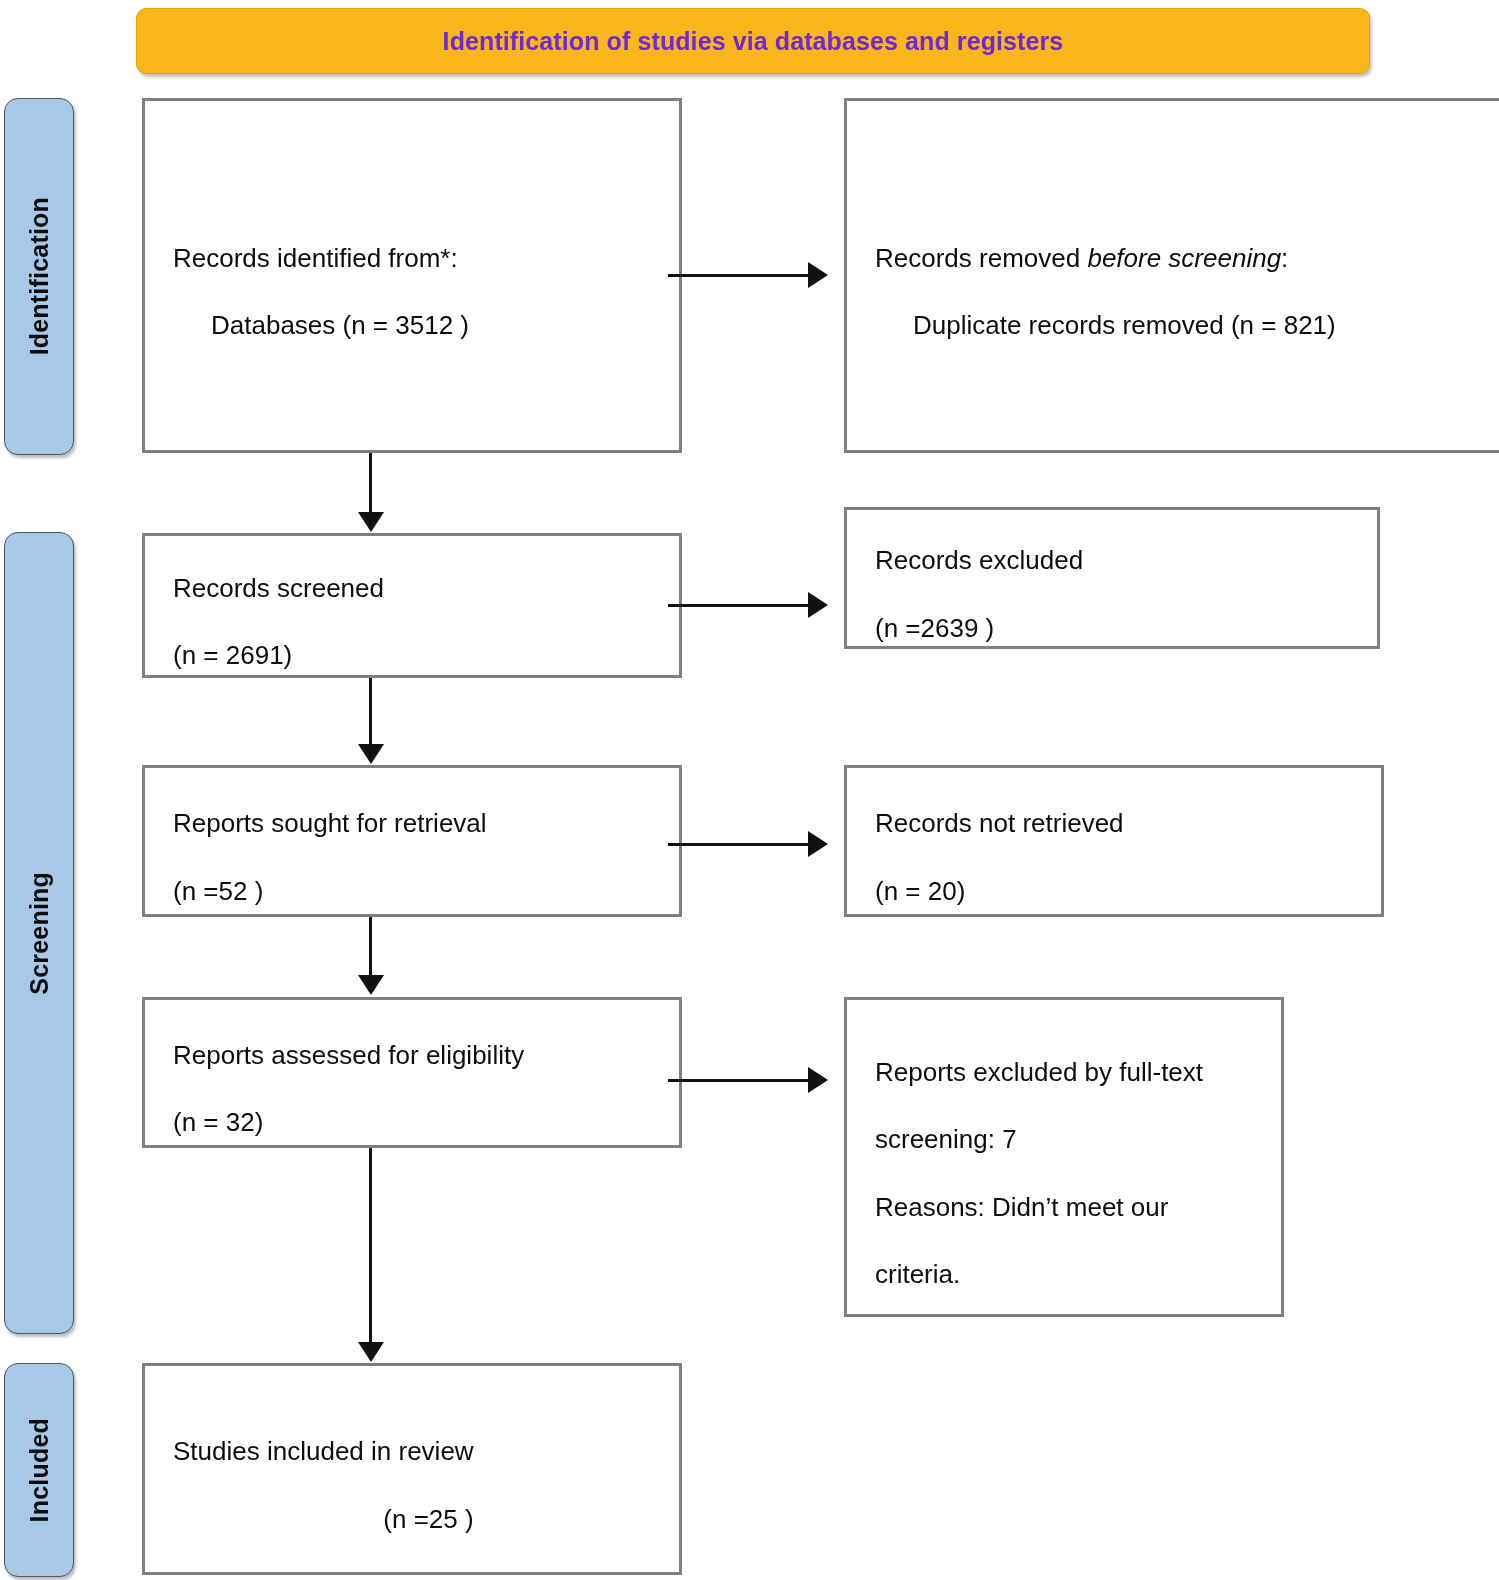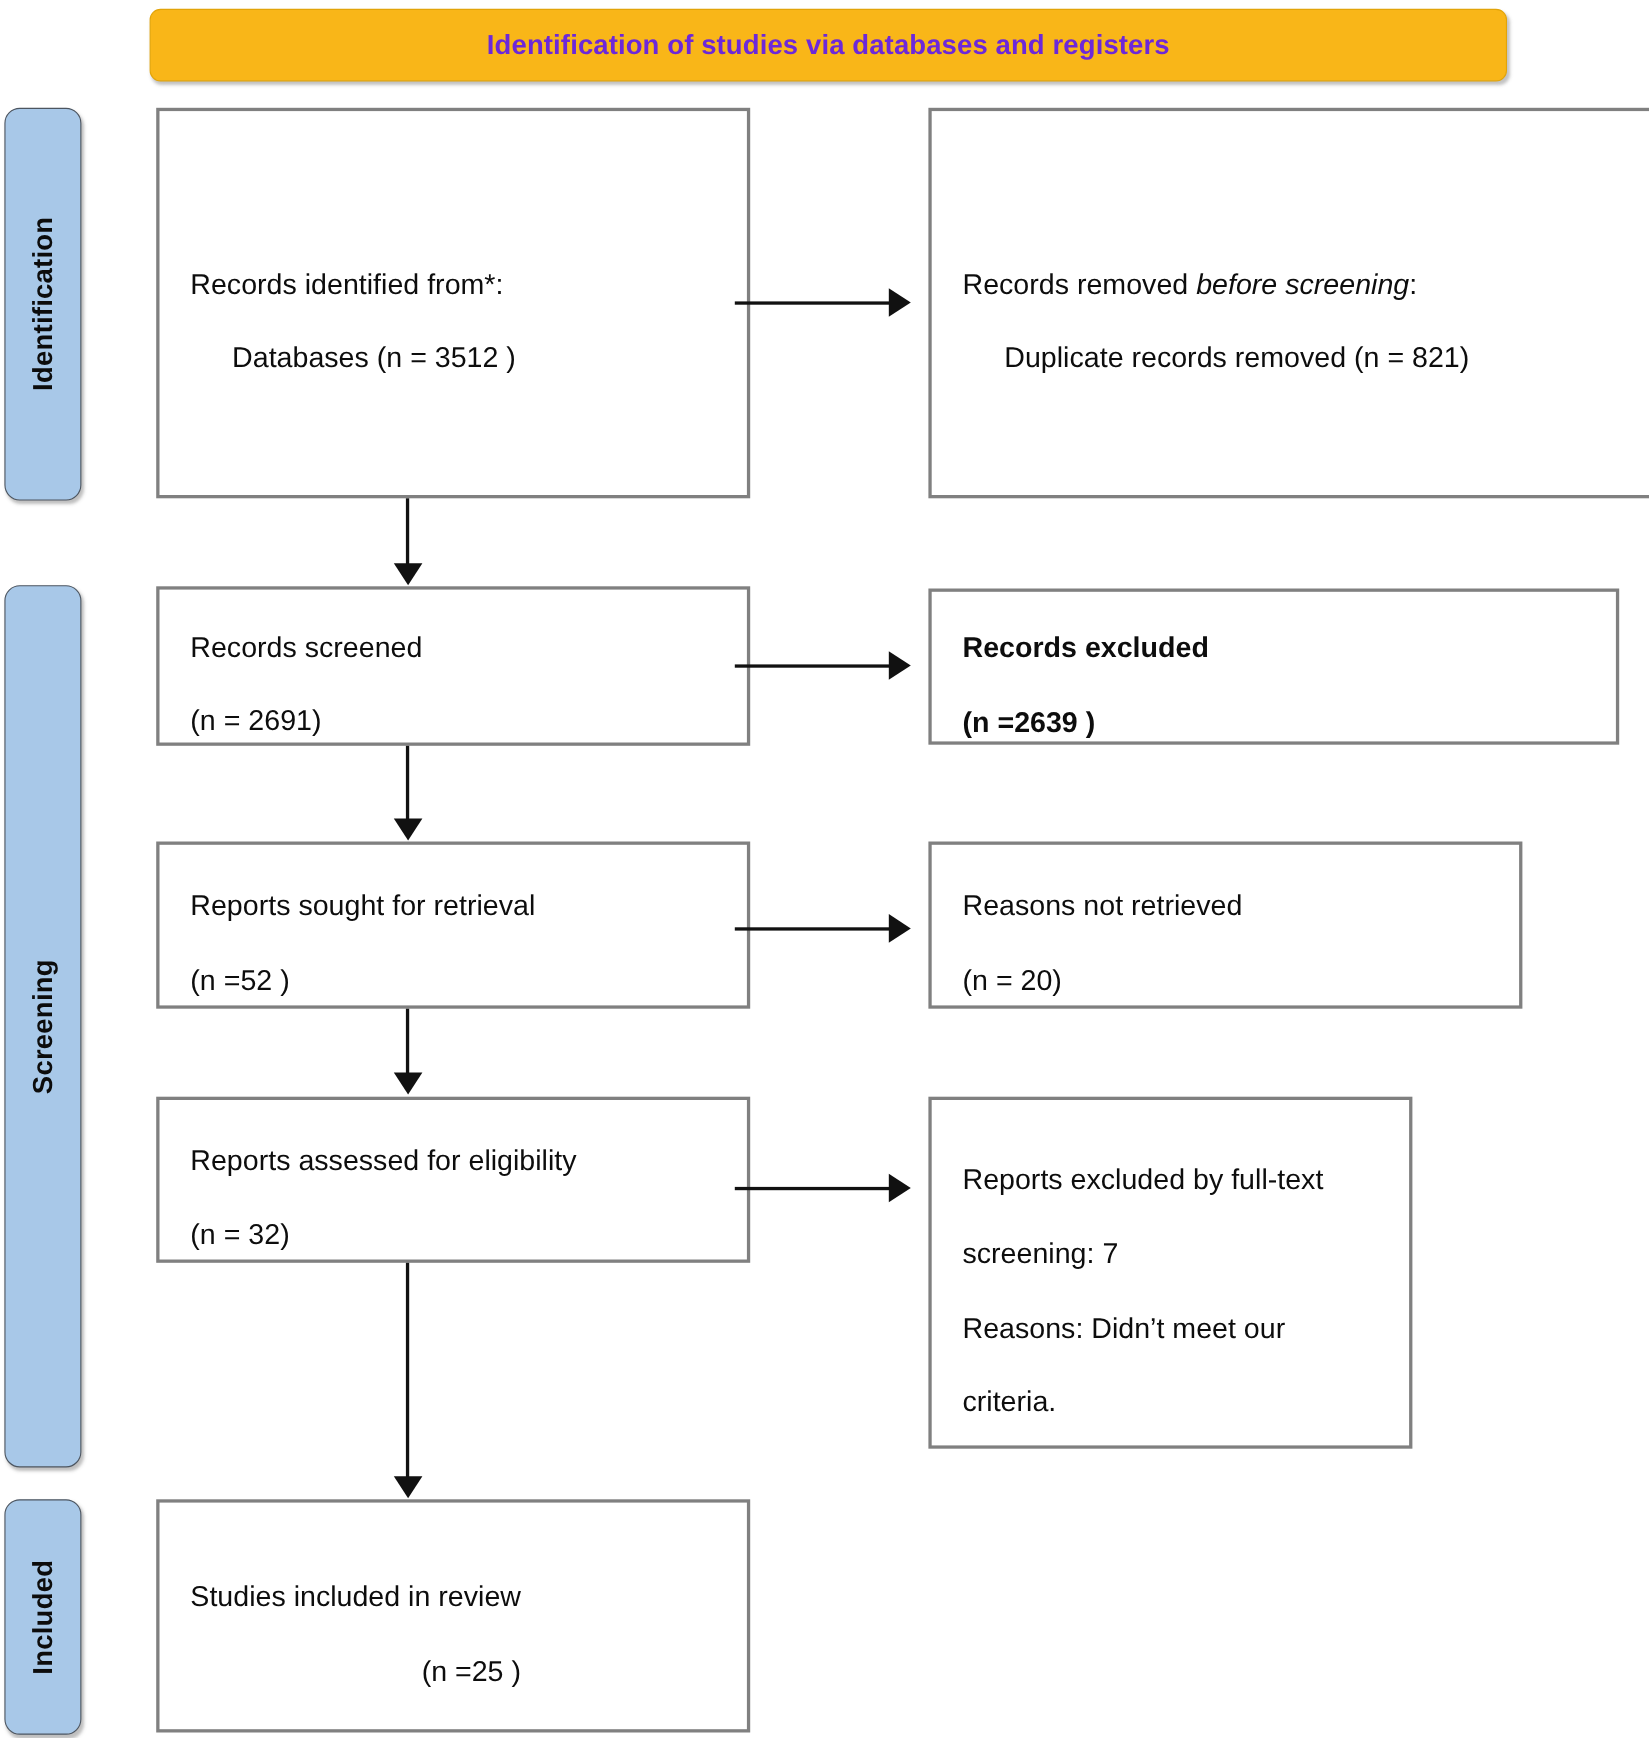--- a/index.html
+++ b/index.html
@@ -87,21 +87,21 @@
 
   
   .box-identified  { left: 126px; top: 98px;   width: 540px; height: 355px; }
   .box-screened    { left: 126px; top: 533px;  width: 540px; height: 145px; }
   .box-sought      { left: 126px; top: 765px;  width: 540px; height: 152px; }
   .box-assessed    { left: 126px; top: 997px;  width: 540px; height: 151px; }
   .box-included    { left: 126px; top: 1363px; width: 540px; height: 212px; text-align: right; }
 
   
   .box-removed     { left: 828px; top: 98px;   width: 784px; height: 355px; }
-  .box-excluded    { left: 828px; top: 535px;  width: 628px; height: 142px; font-weight: bold; }
+  .box-excluded    { left: 828px; top: 507px;  width: 536px; height: 142px; }
   .box-notretr     { left: 828px; top: 765px;  width: 540px; height: 152px; }
   .box-fullexcl    { left: 828px; top: 997px;  width: 440px; height: 320px; }
 
   
   .conn { position: absolute; }
   .vline {
     position: absolute;
     width: 3px;
     background: #111111;
   }
@@ -174,21 +174,21 @@
 
   <div class="fbox box-sought">
     <div class="fbox-text">
       <span>Reports sought for retrieval</span><br>
       <span>(n =52 )</span>
     </div>
   </div>
 
   <div class="fbox box-notretr">
     <div class="fbox-text">
-      <span>Reasons not retrieved</span><br>
+      <span>Records not retrieved</span><br>
       <span>(n = 20)</span>
     </div>
   </div>
 
   <div class="fbox box-assessed">
     <div class="fbox-text">
       <span>Reports assessed for eligibility</span><br>
       <span>(n = 32)</span>
     </div>
   </div>

